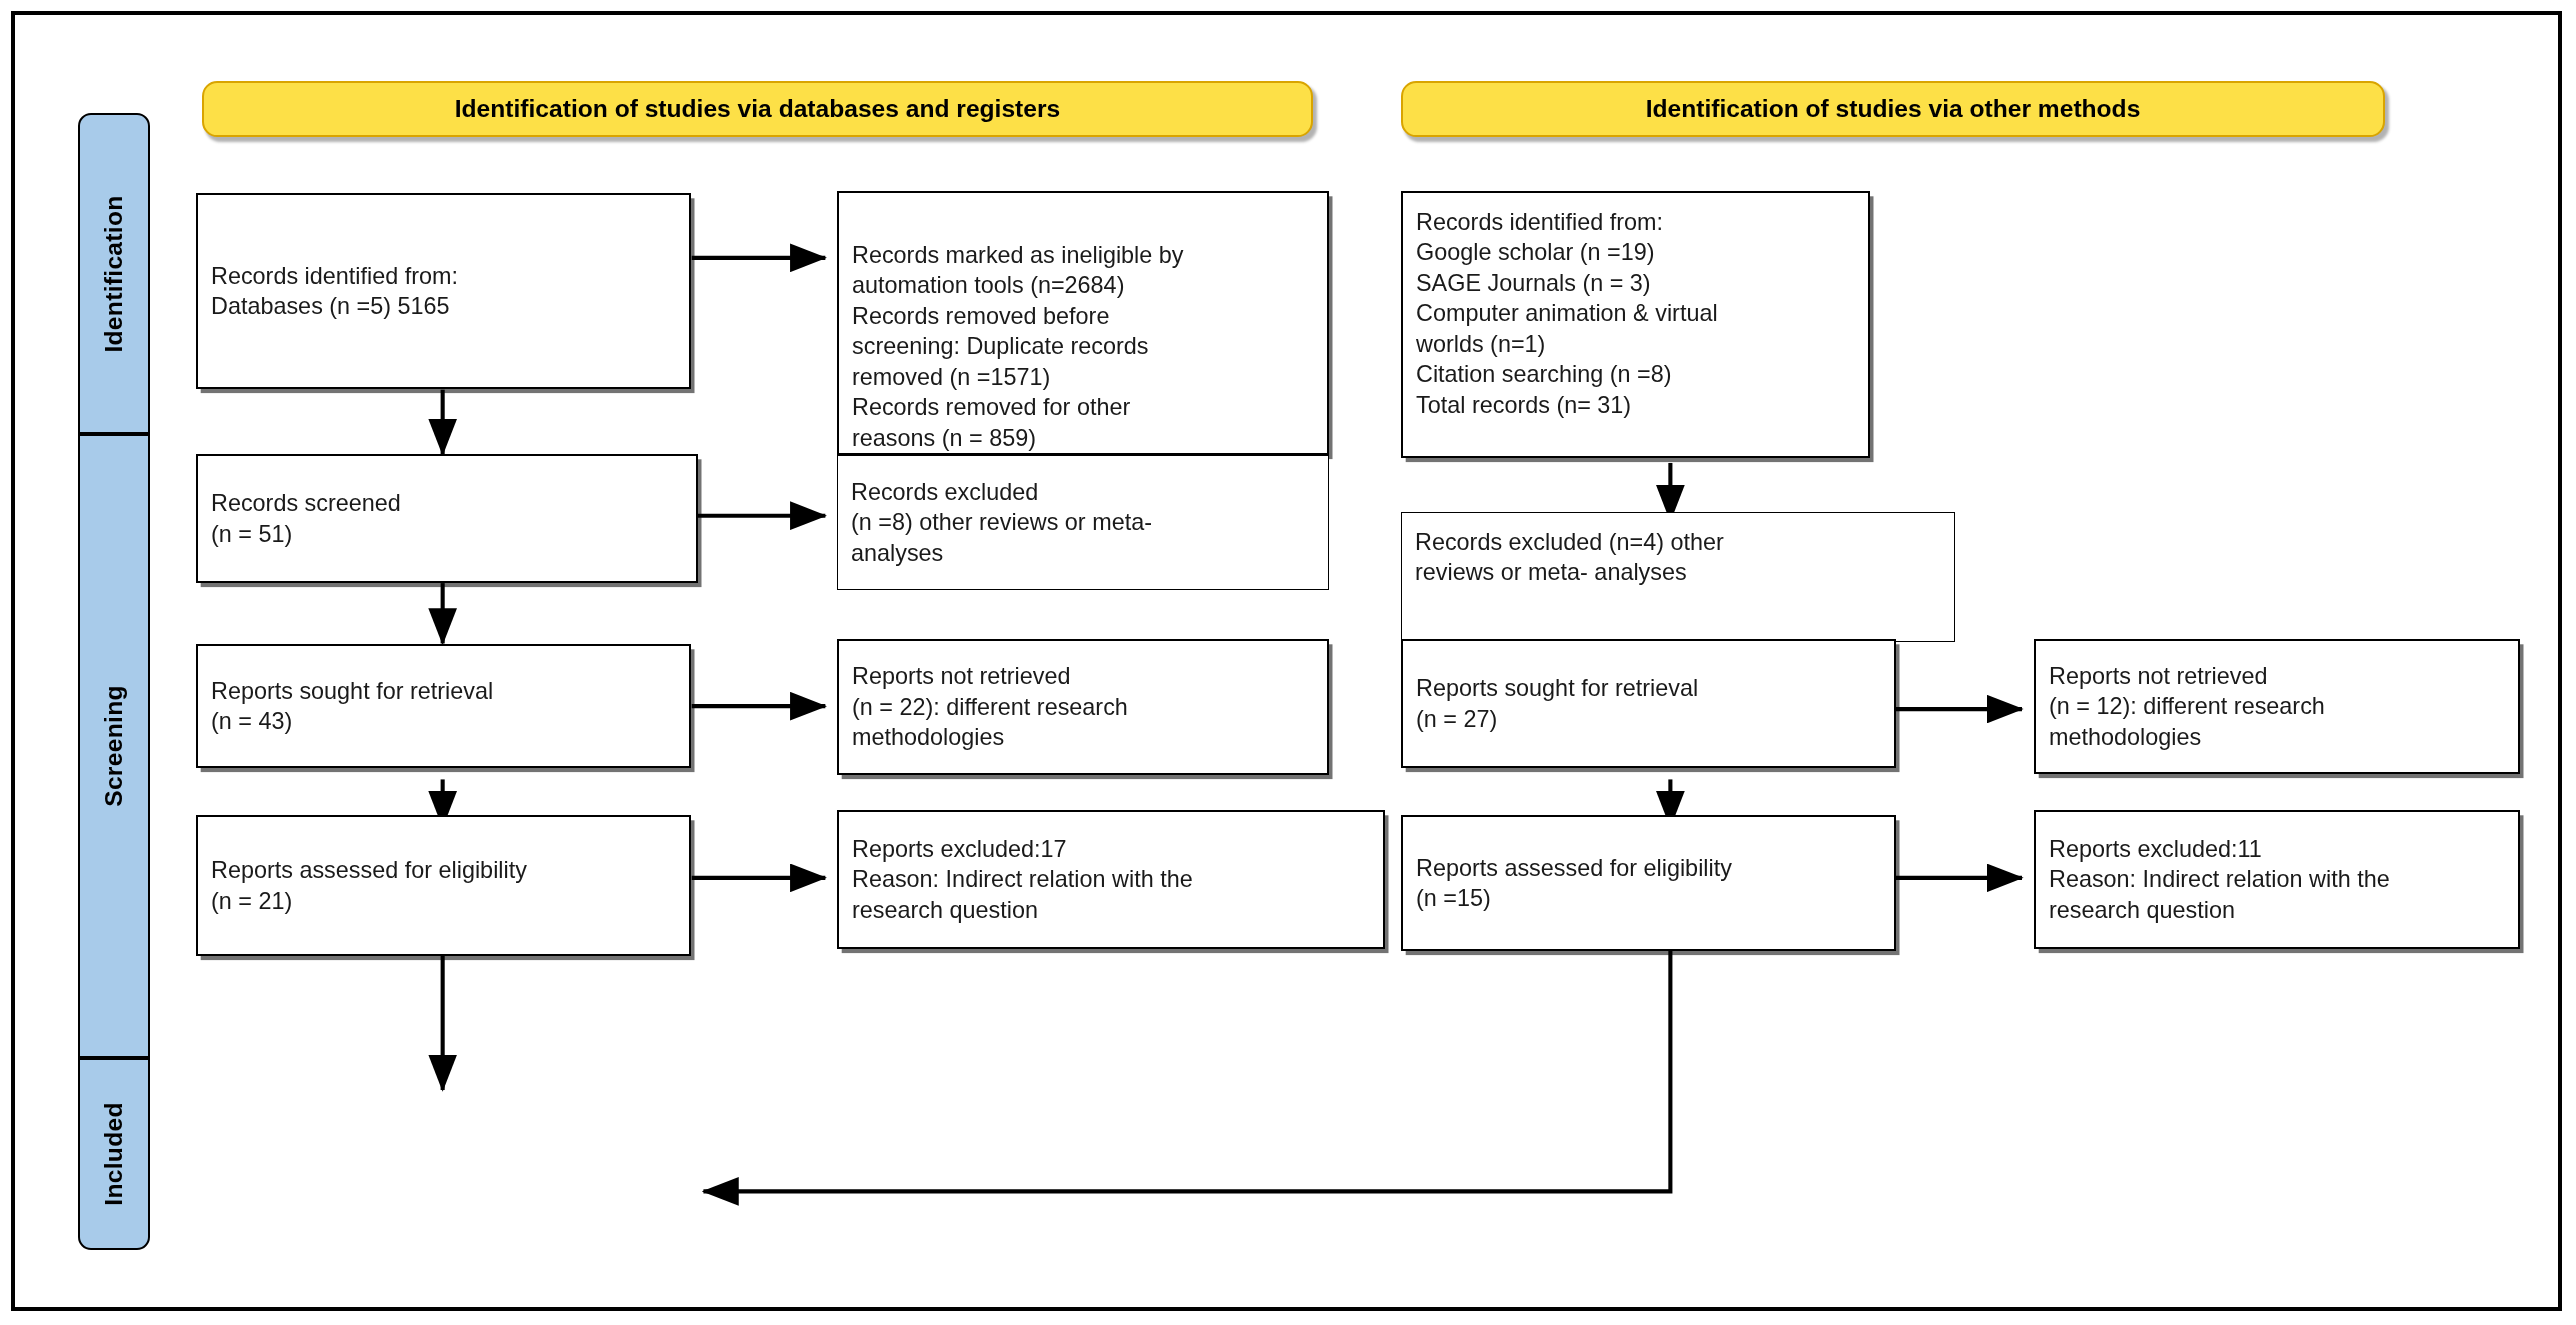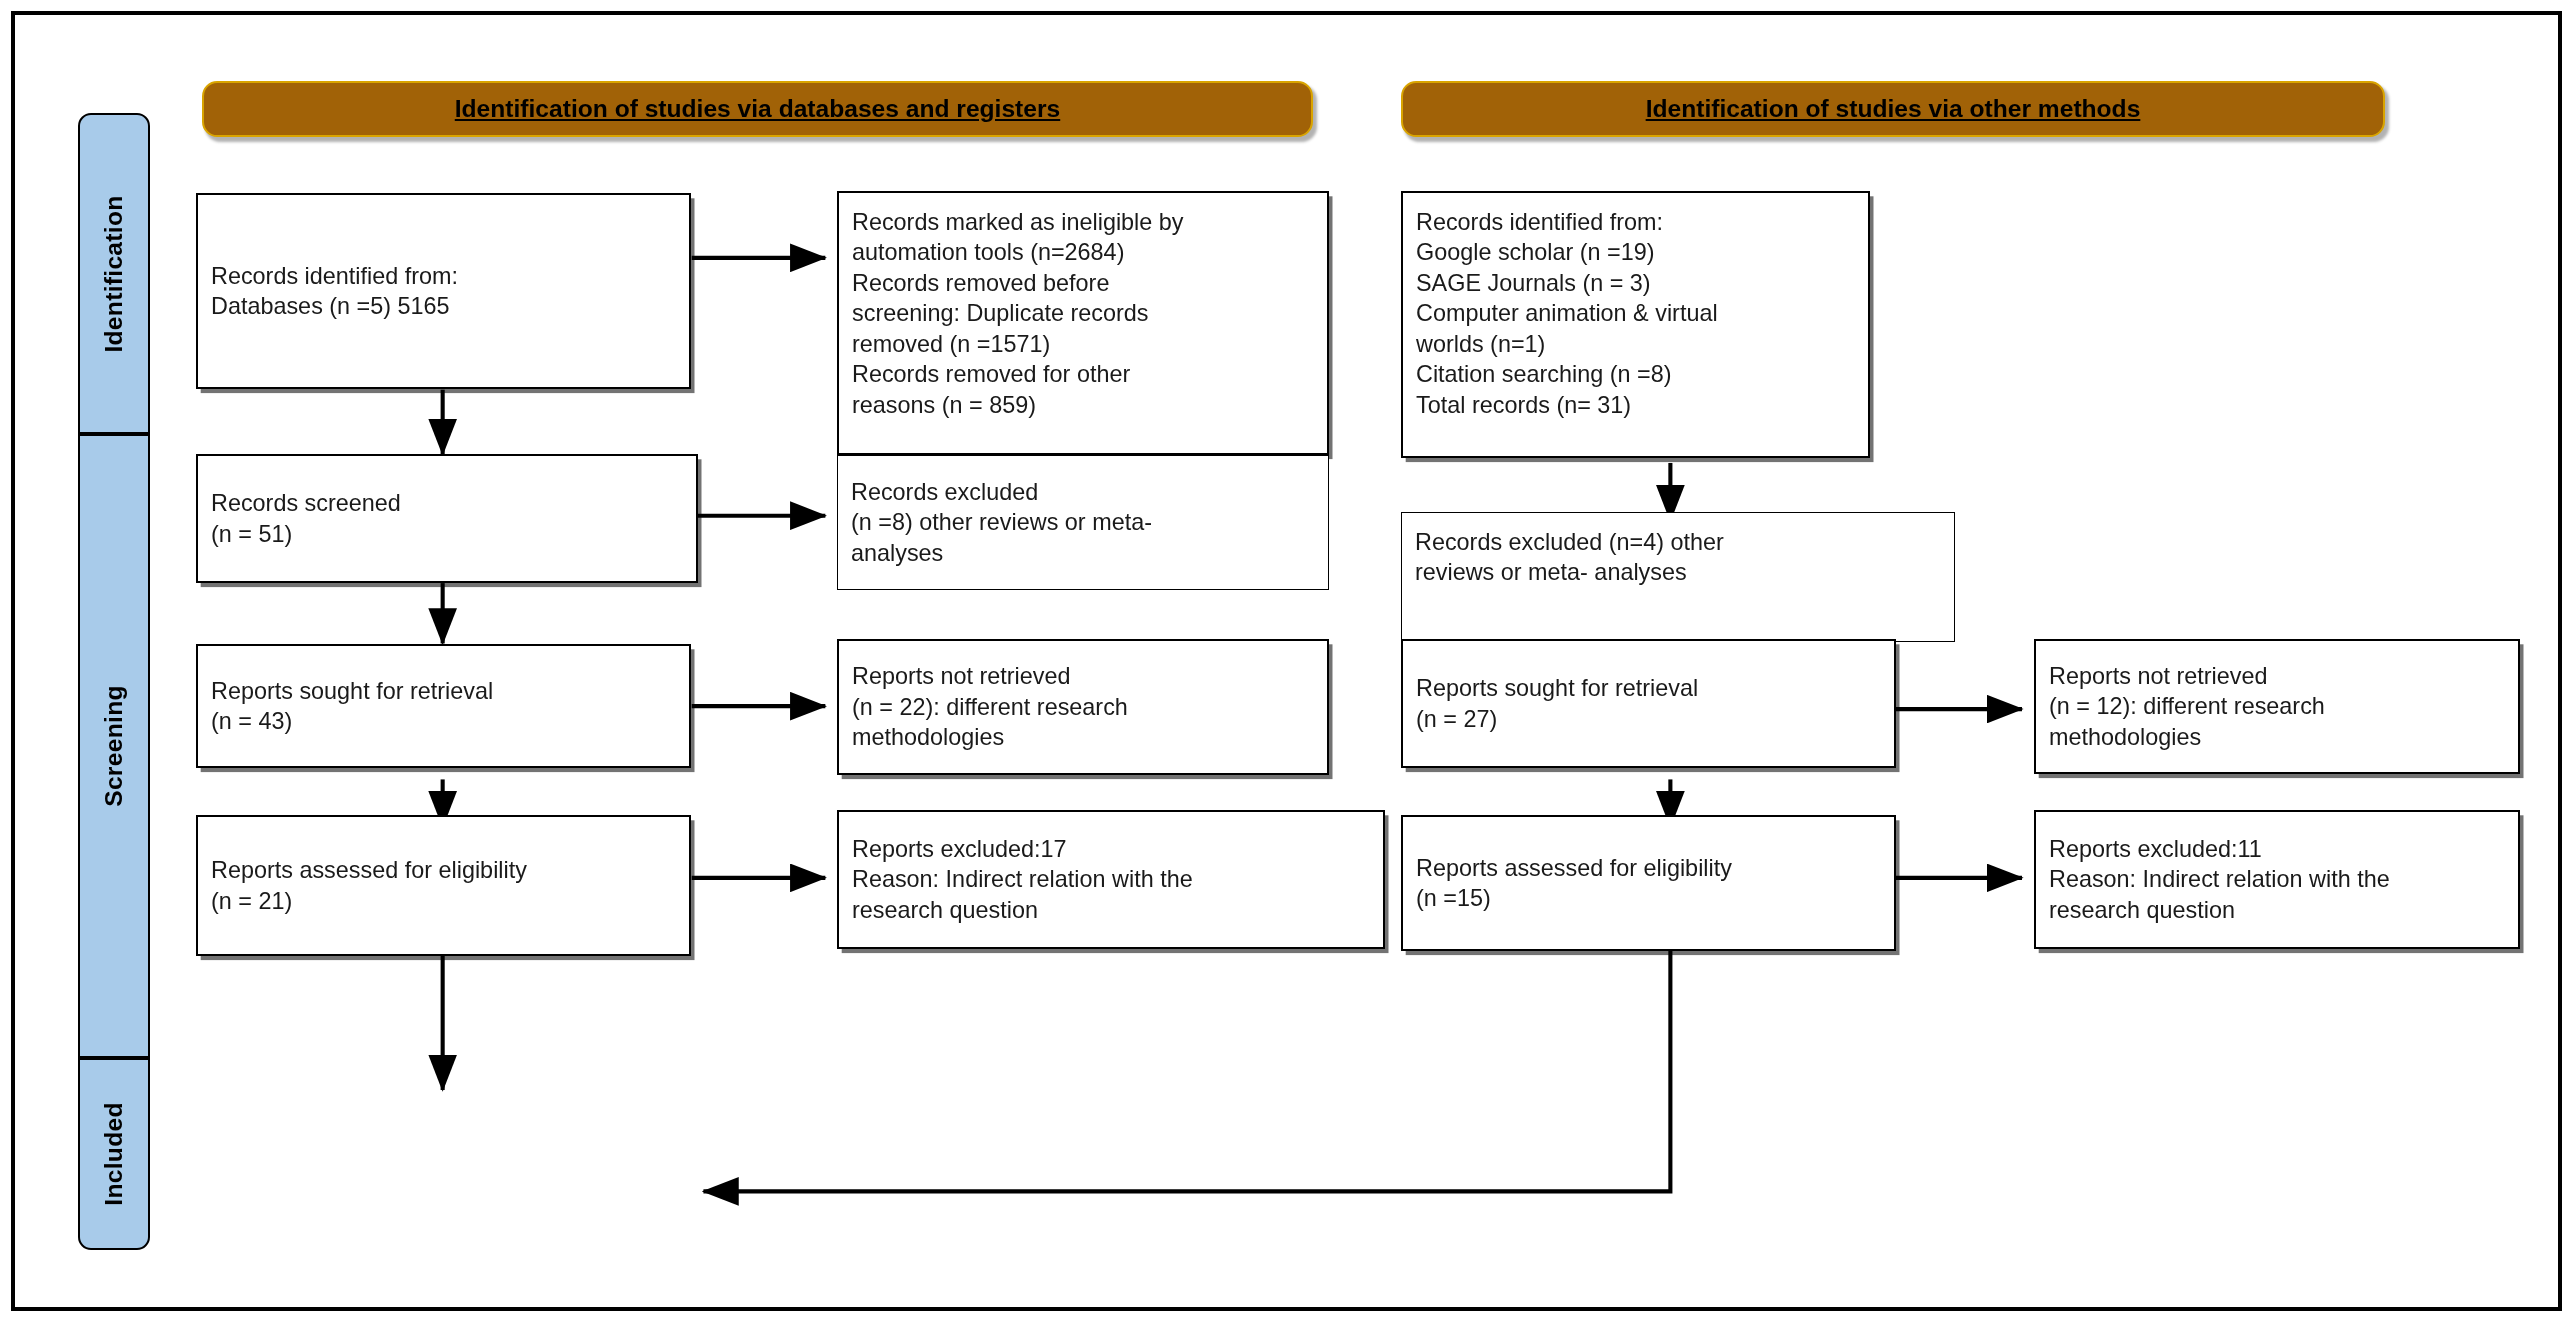--- a/index.html
+++ b/index.html
@@ -64,29 +64,28 @@
     left: 78px; top: 434px; width: 72px; height: 624px;
     border-radius: 0;
   }
   #stage-included {
     left: 78px; top: 1058px; width: 72px; height: 192px;
     border-radius: 0 0 13px 13px;
   }
   
   .banner {
     position: absolute;
-    background: #a16207;
+    background: #fde047;
     border: 2.3px solid #D9A400;
     border-radius: 15.2px;
     box-sizing: border-box;
     display: flex;
     align-items: center;
     justify-content: center;
     box-shadow: 3.5px 4.1px 2.9px rgba(0,0,0,0.30);
-    text-decoration: underline;
   }
   .banner .banner-text {
     font-weight: bold;
     font-size: 24.6px;
     color: #000000;
     text-align: center;
     font-family: "Liberation Sans", sans-serif;
   }
   #banner-databases { left: 202px; top: 81px; width: 1111px; height: 56px; }
   #banner-other    { left: 1401px; top: 81px; width: 984px; height: 56px; }
@@ -169,21 +168,21 @@
   </div>
   <div class="banner" id="banner-other">
     <span class="banner-text">Identification of studies via other methods</span>
   </div>
 
   <div class="flow-box" style="left:196px; top:193px; width:495px; height:196px;">
     <span class="box-text">Records identified from:
     Databases (n =5) 5165</span>
   </div>
 
-  <div class="flow-box top-align" style="left:837px; top:191px; width:492px; height:264px;">
+  <div class="flow-box top-align" style="left:837px; top:191px; width:492px; height:264px;align-items:flex-end;">
     <span class="box-text">Records marked as ineligible by
 automation tools (n=2684)
 Records removed before
 screening: Duplicate records
 removed (n =1571)
 Records removed for other
 reasons (n = 859)</span>
   </div>
 
   <div class="flow-box" style="left:196px; top:454px; width:502px; height:129px;">

